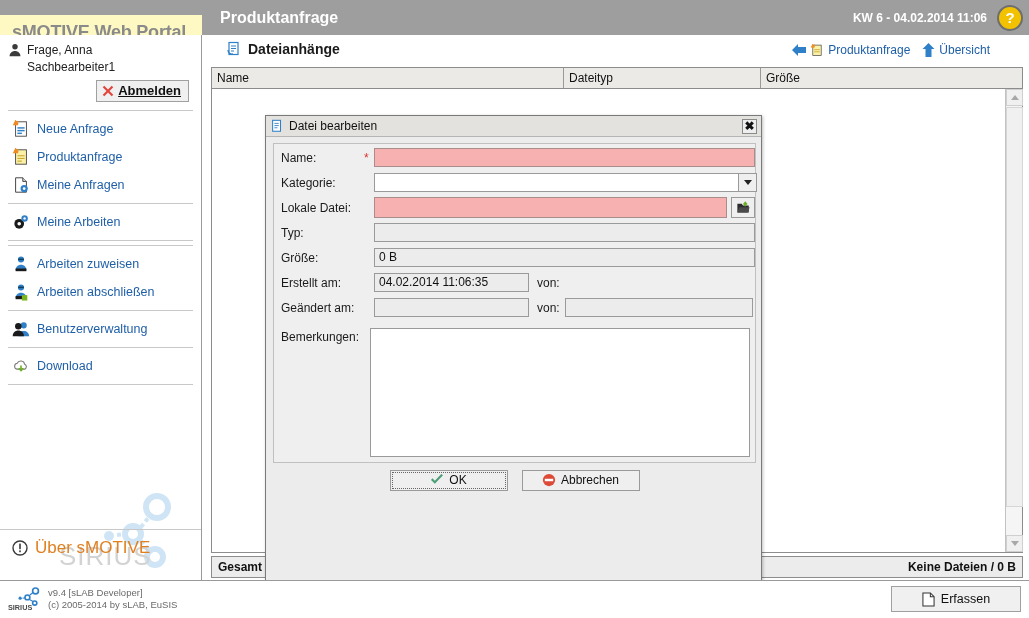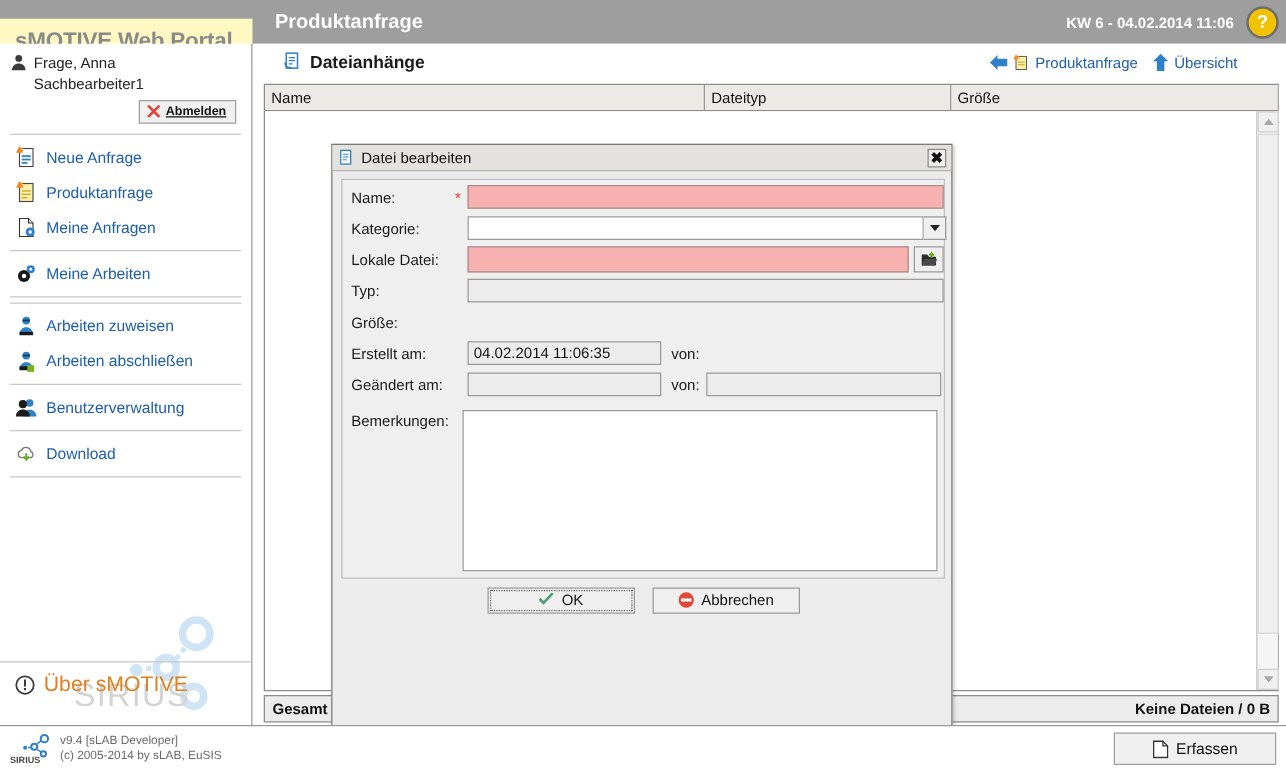--- a/index.html
+++ b/index.html
@@ -29,21 +29,21 @@
   
   .sidebar { position: absolute; left: 0; top: 35px; width: 202px; height: 545px;
              background: #ffffff; border-right: 1px solid #9a9a9a; }
   .userbox { padding: 8px 8px 4px 8px; }
   .userline { display: flex; align-items: center; font-size: 12px; color: #222; }
   .userline .uicon { width: 14px; height: 14px; margin-right: 5px; flex: none; }
   .rolename { margin-left: 19px; font-size: 12px; color: #222; margin-top: 3px; }
   .logoutrow { display: flex; justify-content: flex-end; margin-top: 6px; padding-right: 4px; }
   .logoutbtn { border: 1px solid #a0a0a0; background: #f0f0f0; padding: 2px 7px 3px 5px;
                display: flex; align-items: center; gap: 4px; cursor: pointer;
-               font-size: 10px; font-weight: bold; color: #111; }
+               font-size: 13px; font-weight: bold; color: #111; }
   .logoutbtn u { text-decoration: underline; }
   .sep { height: 1px; background: #c8c8c8; margin: 4px 8px; }
 
   .navlist { margin-top: 2px; }
   .navitem { display: flex; align-items: center; height: 28px; padding-left: 12px;
              cursor: pointer; gap: 7px; }
   .navitem .label { color: #1f5fa8; font-size: 12.5px; }
   .navicon { width: 18px; height: 18px; flex: none; }
 
   
@@ -429,20 +429,21 @@
 
       <div class="frow">
         <span class="flabel">Typ:</span>
         <span class="req"></span>
         <div class="fin readonly" style="width:383px"></div>
       </div>
 
       <div class="frow">
         <span class="flabel">Größe:</span>
         <span class="req"></span>
+        <div class="fin readonly" style="width:383px">0 B</div>
       </div>
 
       <div class="frow">
         <span class="flabel">Erstellt am:</span>
         <span class="req"></span>
         <div class="fin readonly" style="width:155px">04.02.2014 11:06:35</div>
         <span style="width:36px;padding-left:8px;font-size:12px;color:#1a1a1a">von:</span>
       </div>
 
       <div class="frow">

